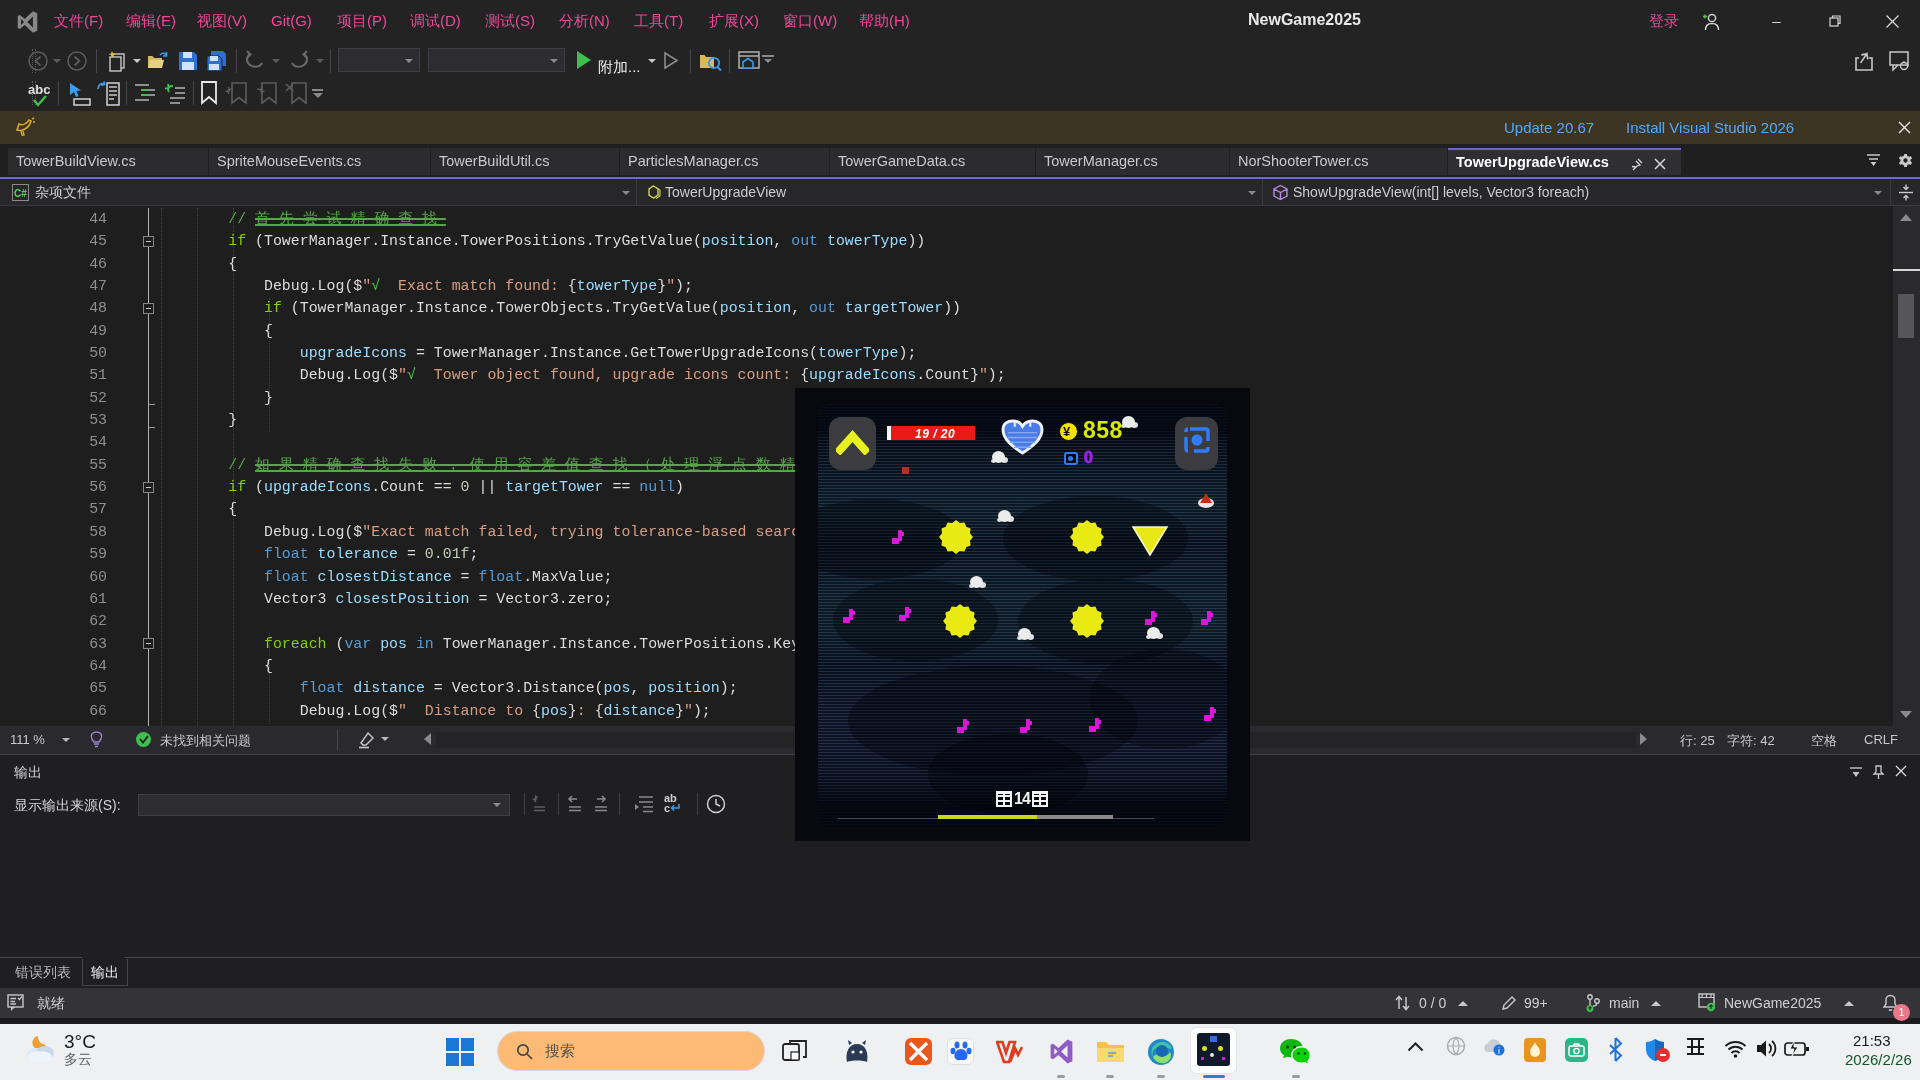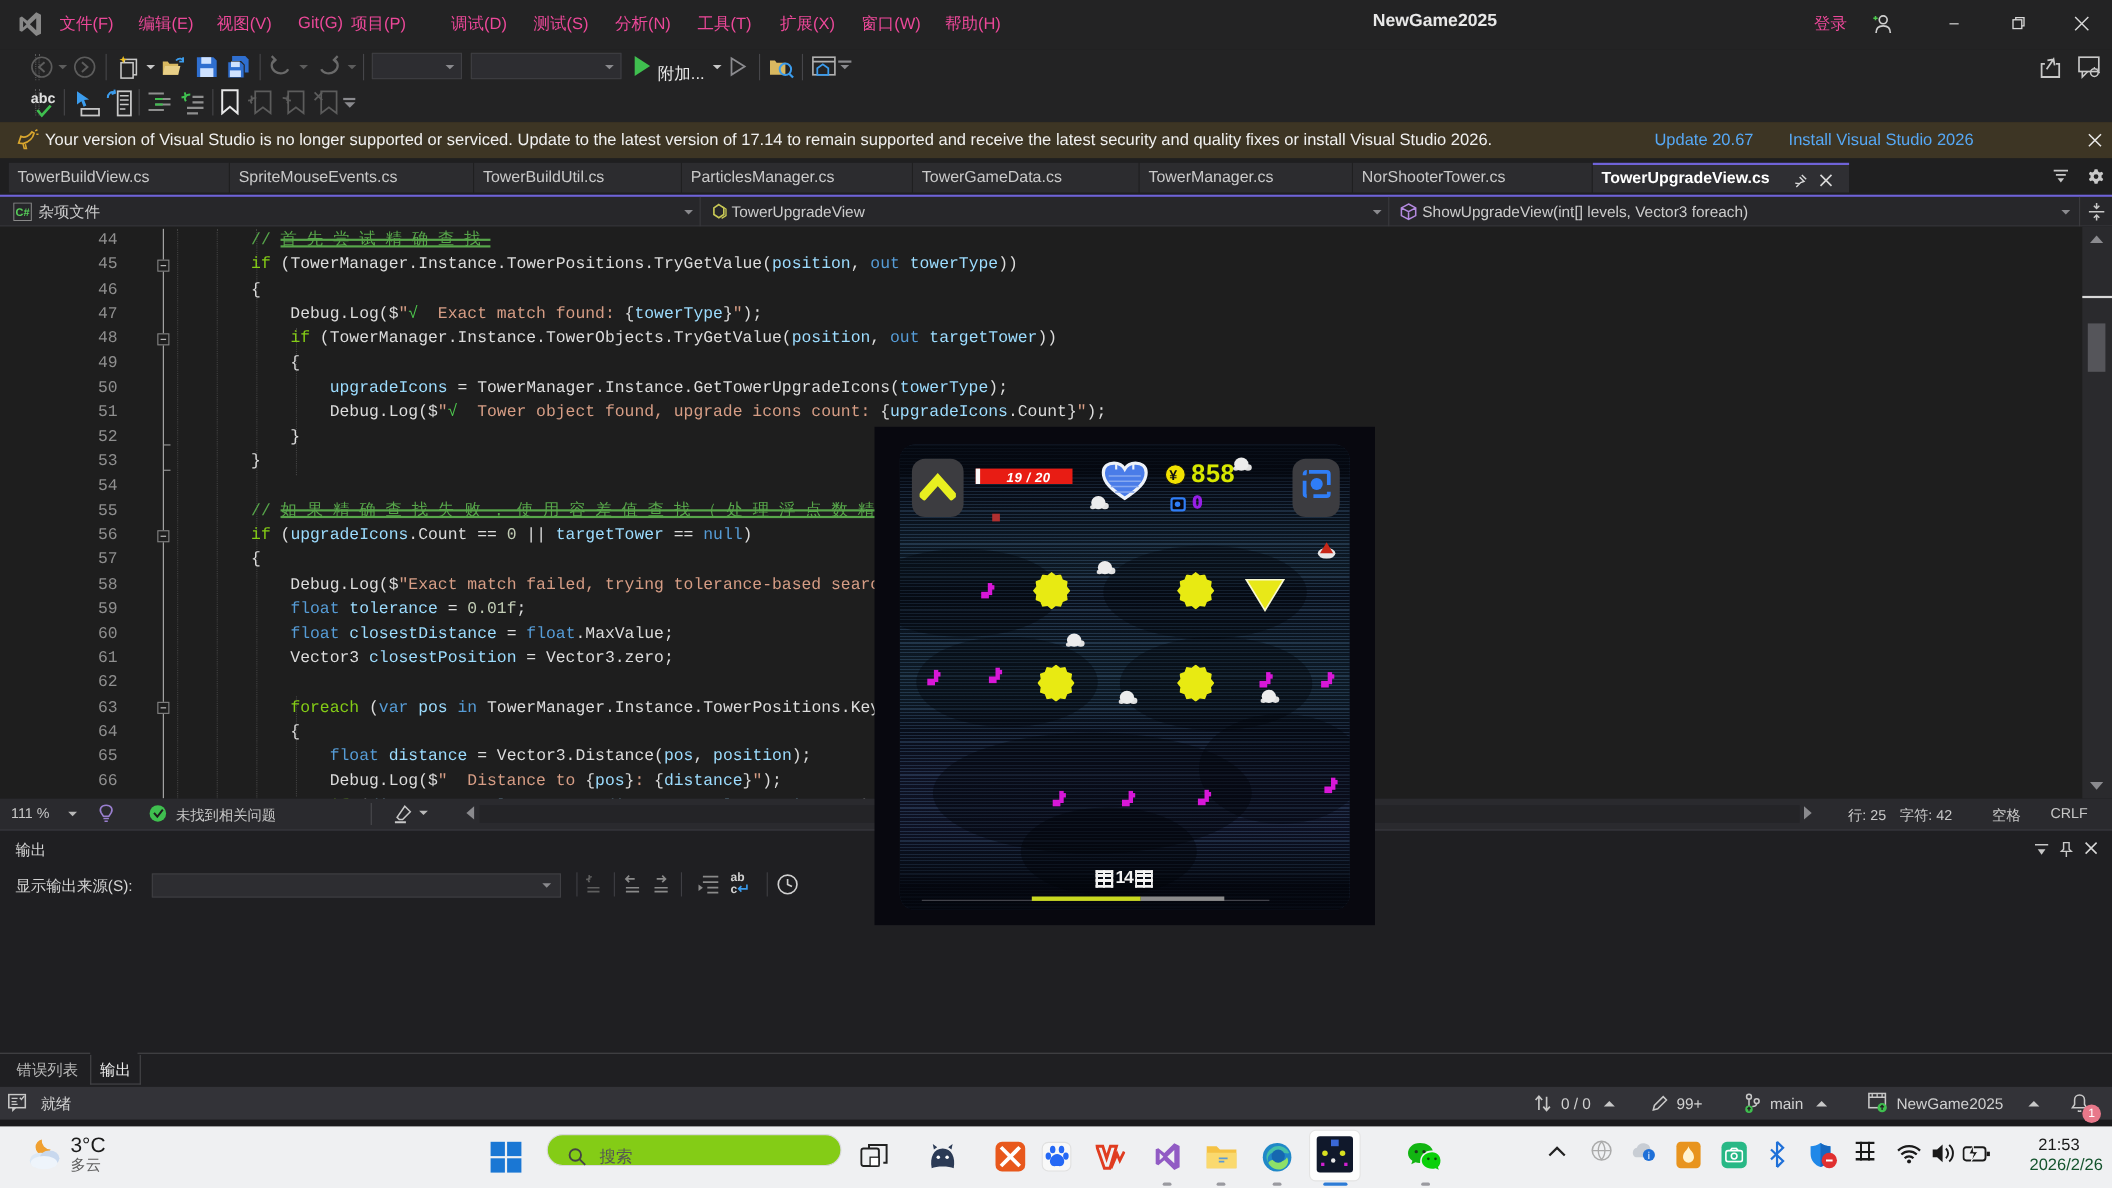--- a/index.html
+++ b/index.html
@@ -61,21 +61,21 @@
 <body>
 <div id="root">
 <div id="titlebar">
  <svg class="abs" style="left:14px;top:9px" width="27" height="26" viewBox="0 0 24 24">
         <path fill="#888" d="M17 2 L9.5 9.2 L5 5.6 L3 6.5 L3 17.5 L5 18.4 L9.5 14.8 L17 22 L21 20 L21 4 Z M6 14.7 L6 9.3 L8.8 12 Z M11.7 12 L17 7 L17 17 Z"></path>
       </svg>
  <span class="menu" style="left:54px">文件(F)</span>
  <span class="menu" style="left:126px">编辑(E)</span>
  <span class="menu" style="left:197px">视图(V)</span>
  <span class="menu" style="left:271px">Git(G)</span>
- <span class="menu" style="left:319px">项目(P)</span>
+ <span class="menu" style="left:337px">项目(P)</span>
  <span class="menu" style="left:410px">调试(D)</span>
  <span class="menu" style="left:485px">测试(S)</span>
  <span class="menu" style="left:559px">分析(N)</span>
  <span class="menu" style="left:634px">工具(T)</span>
  <span class="menu" style="left:709px">扩展(X)</span>
  <span class="menu" style="left:783px">窗口(W)</span>
  <span class="menu" style="left:859px">帮助(H)</span>
  <span id="vstitle">NewGame2025</span>
  <span class="menu" style="left:1649px;top:12px">登录</span>
  <svg class="abs" style="left:1700px;top:12px" width="22" height="20" viewBox="0 0 22 20">
@@ -218,21 +218,20 @@
       </svg>
  <div class="abs" style="left:312px;top:44px;width:11px;height:1.5px;background:#8a8a8e"></div>
  <div class="darr" style="left:313px;top:48px;border-top-color:#8a8a8e;border-left-width:5px;border-right-width:5px;border-top-width:5px"></div>
 </div>
 <div id="notif">
  <svg class="abs" style="left:14px;top:6px" width="22" height="21" viewBox="0 0 22 21">
         <path d="M3 13 L5 7 C9 9 13 6 15 3 L17 4 C16 8 13 12 7 13.5 Z" fill="none" stroke="#d9a62e" stroke-width="1.6"></path>
         <path d="M7 14 L8 18 L10 18 L9 14" fill="none" stroke="#d9a62e" stroke-width="1.4"></path>
         <path d="M18 2 L20 1 M19 5 L21 5" stroke="#d9a62e" stroke-width="1.4"></path>
       </svg>
- <span class="abs" style="left:41px">Your version of Visual Studio is no longer supported or serviced. Update to the latest version of 17.14 to remain supported and receive the latest security and quality fixes or install Visual Studio 2026.</span>
  <a class="abs" style="left:1504px">Update 20.67</a>
  <a class="abs" style="left:1626px">Install Visual Studio 2026</a>
  <svg class="abs" style="left:1898px;top:10px" width="13" height="13" viewBox="0 0 13 13">
         <path d="M1 1 L12 12 M12 1 L1 12" stroke="#e8e8e8" stroke-width="1.4"></path>
       </svg>
 </div>
 <div id="tabstrip">
  <div class="tab" style="left:8px;width:200px">TowerBuildView.cs</div>
  <div class="tab" style="left:209px;width:221px">SpriteMouseEvents.cs</div>
  <div class="tab" style="left:431px;width:188px">TowerBuildUtil.cs</div>
@@ -475,21 +474,21 @@
         <ellipse cx="16" cy="24" rx="12" ry="6" fill="#eef4fb"></ellipse>
       </svg>
  <span class="abs" style="left:64px;top:7px;font-size:19px;color:#1a1a1a">3°C</span>
  <span class="abs" style="left:64px;top:27px;font-size:14px;color:#606060">多云</span>
  <svg class="abs" style="left:445px;top:13px" width="30" height="30" viewBox="0 0 30 30">
         <rect x="1" y="1" width="13" height="13" fill="#1a77d4"></rect>
         <rect x="16" y="1" width="13" height="13" fill="#1a77d4"></rect>
         <rect x="1" y="16" width="13" height="13" fill="#1a77d4"></rect>
         <rect x="16" y="16" width="13" height="13" fill="#1a77d4"></rect>
       </svg>
- <div class="abs" style="left:497px;top:7px;width:268px;height:29px;background:#84cc16;border:1px solid #d8d8dc;border-radius:20px">
+ <div class="abs" style="left:497px;top:7px;width:268px;height:40px;background:#fdba74;border:1px solid #d8d8dc;border-radius:20px">
    <svg class="abs" style="left:18px;top:11px" width="17" height="17" viewBox="0 0 17 17">
           <circle cx="7" cy="7" r="5.2" fill="none" stroke="#444" stroke-width="1.7"></circle>
           <path d="M11 11 L16 16" stroke="#444" stroke-width="1.7"></path>
         </svg>
    <span class="abs" style="left:47px;top:10px;font-size:15px;color:#555">搜索</span>
  </div>
  <svg class="abs" style="left:782px;top:15px" width="26" height="26" viewBox="0 0 26 26">
         <rect x="1" y="5" width="16" height="16" rx="2" fill="none" stroke="#222" stroke-width="1.8"></rect>
         <path d="M8 5 L8 2 L24 2 L24 18 L21 18" fill="none" stroke="#222" stroke-width="1.8"></path>
         <rect x="9" y="13" width="8" height="8" fill="#fff" stroke="#222" stroke-width="1.2"></rect>

